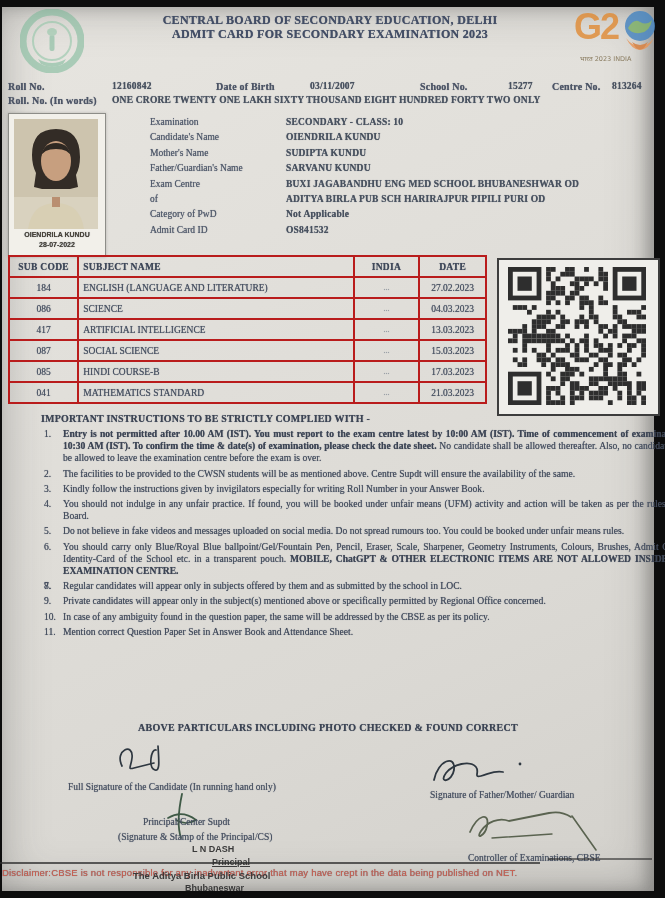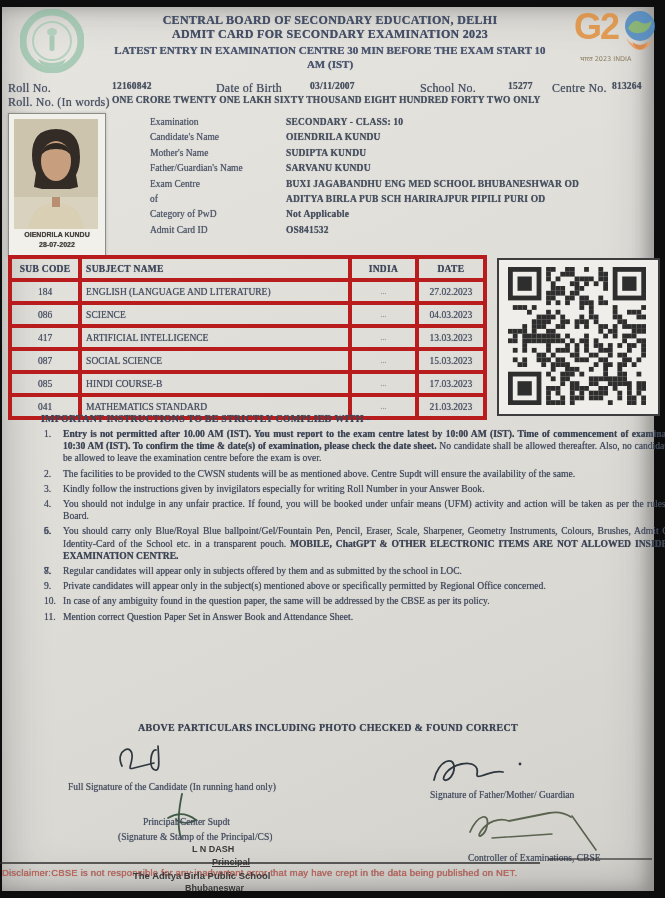--- a/index.html
+++ b/index.html
@@ -7,21 +7,21 @@
     width:665px;height:898px;position:relative;overflow:hidden;
     background:#0d0d0d;
     font-family:"Liberation Serif", serif;
   }
   .paper{
     position:absolute;left:2px;top:7px;width:652px;height:884px;
     background:linear-gradient(155deg,#e7e5e0 0%,#e1dfda 35%,#dbd9d4 70%,#d3d1cc 100%);
     box-shadow:inset 0 0 45px rgba(70,70,70,.35), inset -8px 0 14px rgba(40,40,40,.25);
   }
   .abs{position:absolute;}
-  .lbl{color:#4d5566;font-weight:400;font-size:12px;letter-spacing:.2px;}
+  .lbl{color:#4d5566;font-weight:700;font-size:10px;letter-spacing:.2px;}
   .val{color:#49525f;font-weight:600;font-size:9.5px;letter-spacing:.2px;}
   .blurry{text-shadow:0 0 .7px rgba(70,80,100,.9);}
 
   
   .title-block{left:110px;top:13px;width:440px;text-align:center;color:#434e66;}
   .title-1,.title-2{font-size:12px;font-weight:bold;letter-spacing:.3px;line-height:14px;}
   .title-3{font-size:11px;font-weight:bold;color:#4a5670;line-height:14px;margin-top:2px;}
   .g20-wrap{left:574px;top:4px;width:88px;height:62px;}
   .g20-text{position:absolute;left:0;top:2px;font-family:"Liberation Sans",sans-serif;
     font-size:36px;font-weight:bold;color:#e08a33;opacity:.8;letter-spacing:-2px;}
@@ -38,21 +38,21 @@
 
   
   .details{left:150px;top:117px;width:505px;}
   .drow{display:flex;height:15.4px;align-items:flex-start;}
   .dlabel{width:136px;flex:none;color:#535c6d;font-size:9.5px;font-weight:500;}
   .dvalue{color:#49525f;font-size:9.5px;font-weight:600;letter-spacing:.2px;white-space:nowrap;}
 
   
   table.subjects{left:8px;top:255px;width:479px;border-collapse:collapse;position:absolute;
     font-size:9.5px;color:#4a5363;}
-  table.subjects th, table.subjects td{border:4px solid #b91c1c;padding:1px 4px;height:17px;}
+  table.subjects th, table.subjects td{border:2px solid #b91c1c;padding:1px 4px;height:17px;}
   table.subjects th{font-weight:bold;color:#3f4859;letter-spacing:.3px;}
   .c-code{width:62px;text-align:center;}
   .c-name{width:283px;text-align:left;}
   .c-med{width:58px;text-align:center;color:#9aa0a8;font-size:8px;}
   .c-date{width:58px;text-align:center;}
 
   
   .qr-box{left:497px;top:258px;width:159px;height:154px;border:2px solid #3d3d3d;
     background:#efeeea;}
 
@@ -86,21 +86,20 @@
     <circle cx="32" cy="32" r="19" fill="none" stroke="#8cc4a4" stroke-width="2"></circle>
     <rect x="29.5" y="26" width="5" height="16" rx="2" fill="#79b897"></rect>
     <ellipse cx="32" cy="23" rx="5" ry="4" fill="#8cc4a4"></ellipse>
     <path d="M18 50 q14 8 28 0 l-3 5 q-11 6 -22 0 z" fill="#79b897"></path>
   </svg>
 </div>
 
 <div class="abs title-block blurry">
   <div class="title-1">CENTRAL BOARD OF SECONDARY EDUCATION, DELHI</div>
   <div class="title-2">ADMIT CARD FOR SECONDARY EXAMINATION 2023</div>
-  <div class="title-3">LATEST ENTRY IN EXAMINATION CENTRE 30 MIN BEFORE THE EXAM START 10 AM (IST)</div>
 </div>
 
 <div class="abs g20-wrap">
   <span class="g20-text">G2</span>
   <svg width="40" height="44" viewBox="0 0 40 44" style="position:absolute;left:46px;top:4px;opacity:.85;">
     <circle cx="20" cy="18" r="15" fill="#4b87c0"></circle>
     <path d="M8 20 q6 -10 12 -6 q7 4 12 -2 q-2 12 -12 13 q-9 1 -12 -5z" fill="#7fb069"></path>
     <path d="M6 30 q6 8 14 8 q8 0 14 -8 q-6 12 -14 12 q-8 0 -14 -12z" fill="#e8975a"></path>
     <path d="M12 34 q8 6 16 0 l-4 6 q-4 3 -8 0z" fill="#d8803f"></path>
   </svg>
@@ -530,21 +529,21 @@
     </svg>
 </div>
 
 <div class="abs instructions blurry">
   <div class="instr-head">IMPORTANT INSTRUCTIONS TO BE STRICTLY COMPLIED WITH -</div>
 
   <div class="instr-item"><span class="instr-num">1.</span><span></span><span class="instr-bold">Entry is not permitted after 10.00 AM (IST). You must report to the exam centre latest by 10:00 AM (IST). Time of commencement of examination is 10:30 AM (IST). To confirm the time &amp; date(s) of examination, please check the date sheet.</span><span> No candidate shall be allowed thereafter. Also, no candidate shall be allowed to leave the examination centre before the exam is over.</span></div>
   <div class="instr-item"><span class="instr-num">2.</span><span>The facilities to be provided to the CWSN students will be as mentioned above. Centre Supdt will ensure the availability of the same.</span><span class="instr-bold"></span><span></span></div>
   <div class="instr-item"><span class="instr-num">3.</span><span>Kindly follow the instructions given by invigilators especially for writing Roll Number in your Answer Book.</span><span class="instr-bold"></span><span></span></div>
   <div class="instr-item"><span class="instr-num">4.</span><span>You should not indulge in any unfair practice. If found, you will be booked under unfair means (UFM) activity and action will be taken as per the rules of the Board.</span><span class="instr-bold"></span><span></span></div>
-  <div class="instr-item"><span class="instr-num">5.</span><span class="instr-bold"></span><span></span></div>
+  <div class="instr-item"><span class="instr-num">5.</span><span>Do not believe in fake videos and messages uploaded on social media. Do not spread rumours too. You could be booked under unfair means rules.</span><span class="instr-bold"></span><span></span></div>
   <div class="instr-item"><span class="instr-num">6.</span><span>You should carry only Blue/Royal Blue ballpoint/Gel/Fountain Pen, Pencil, Eraser, Scale, Sharpener, Geometry Instruments, Colours, Brushes, Admit Card &amp; Identity-Card of the School etc. in a transparent pouch. </span><span class="instr-bold">MOBILE, ChatGPT &amp; OTHER ELECTRONIC ITEMS ARE NOT ALLOWED INSIDE THE EXAMINATION CENTRE.</span><span></span></div>
   <div class="instr-item"><span class="instr-num">7.</span><span class="instr-bold"></span><span></span></div>
   <div class="instr-item"><span class="instr-num">8.</span><span>Regular candidates will appear only in subjects offered by them and as submitted by the school in LOC.</span><span class="instr-bold"></span><span></span></div>
   <div class="instr-item"><span class="instr-num">9.</span><span>Private candidates will appear only in the subject(s) mentioned above or specifically permitted by Regional Office concerned.</span><span class="instr-bold"></span><span></span></div>
   <div class="instr-item"><span class="instr-num">10.</span><span>In case of any ambiguity found in the question paper, the same will be addressed by the CBSE as per its policy.</span><span class="instr-bold"></span><span></span></div>
   <div class="instr-item"><span class="instr-num">11.</span><span>Mention correct Question Paper Set in Answer Book and Attendance Sheet.</span><span class="instr-bold"></span><span></span></div>
 </div>
 
 <div class="abs checked-line blurry">ABOVE PARTICULARS INCLUDING PHOTO CHECKED &amp; FOUND CORRECT</div>
 

